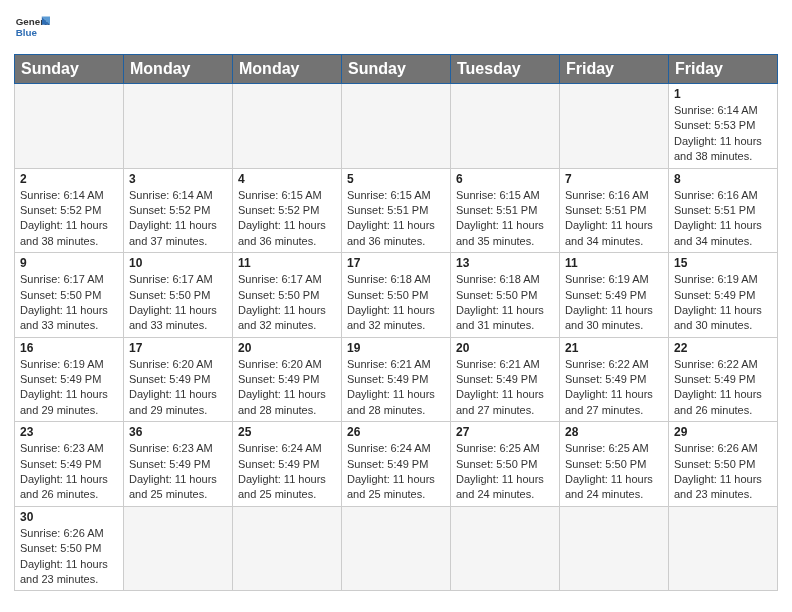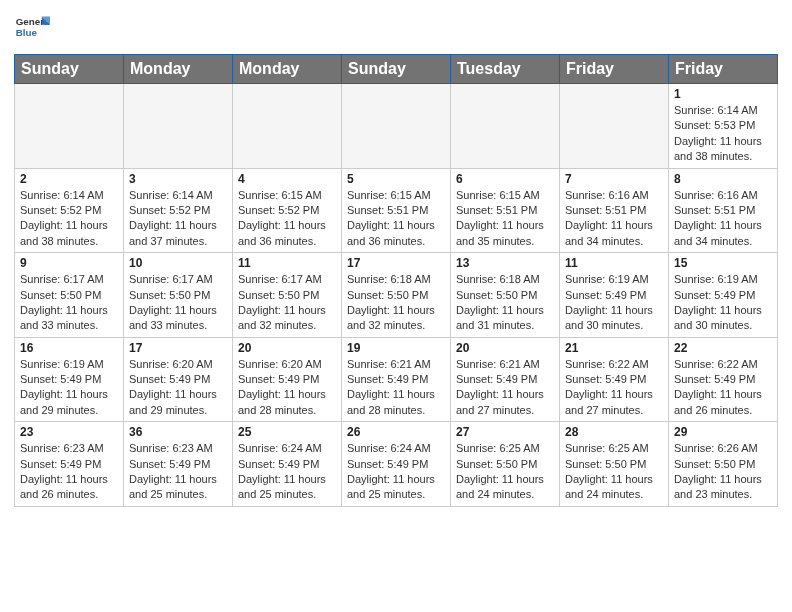--- a/index.html
+++ b/index.html
@@ -246,15 +246,27 @@
           </td>
           <td>
             <span class="day-number">28</span>
             <div class="day-info">Sunrise: 6:25 AM<br>Sunset: 5:50 PM<br>Daylight: 11 hours<br>and 24 minutes.</div>
           </td>
           <td>
             <span class="day-number">29</span>
             <div class="day-info">Sunrise: 6:26 AM<br>Sunset: 5:50 PM<br>Daylight: 11 hours<br>and 23 minutes.</div>
           </td>
         </tr>
+        <tr class="last-row">
+          <td>
+            <span class="day-number">30</span>
+            <div class="day-info">Sunrise: 6:26 AM<br>Sunset: 5:50 PM<br>Daylight: 11 hours<br>and 23 minutes.</div>
+          </td>
+          <td class="empty"></td>
+          <td class="empty"></td>
+          <td class="empty"></td>
+          <td class="empty"></td>
+          <td class="empty"></td>
+          <td class="empty"></td>
+        </tr>
       </tbody>
   </table>
 </div>
 
 </body></html>

